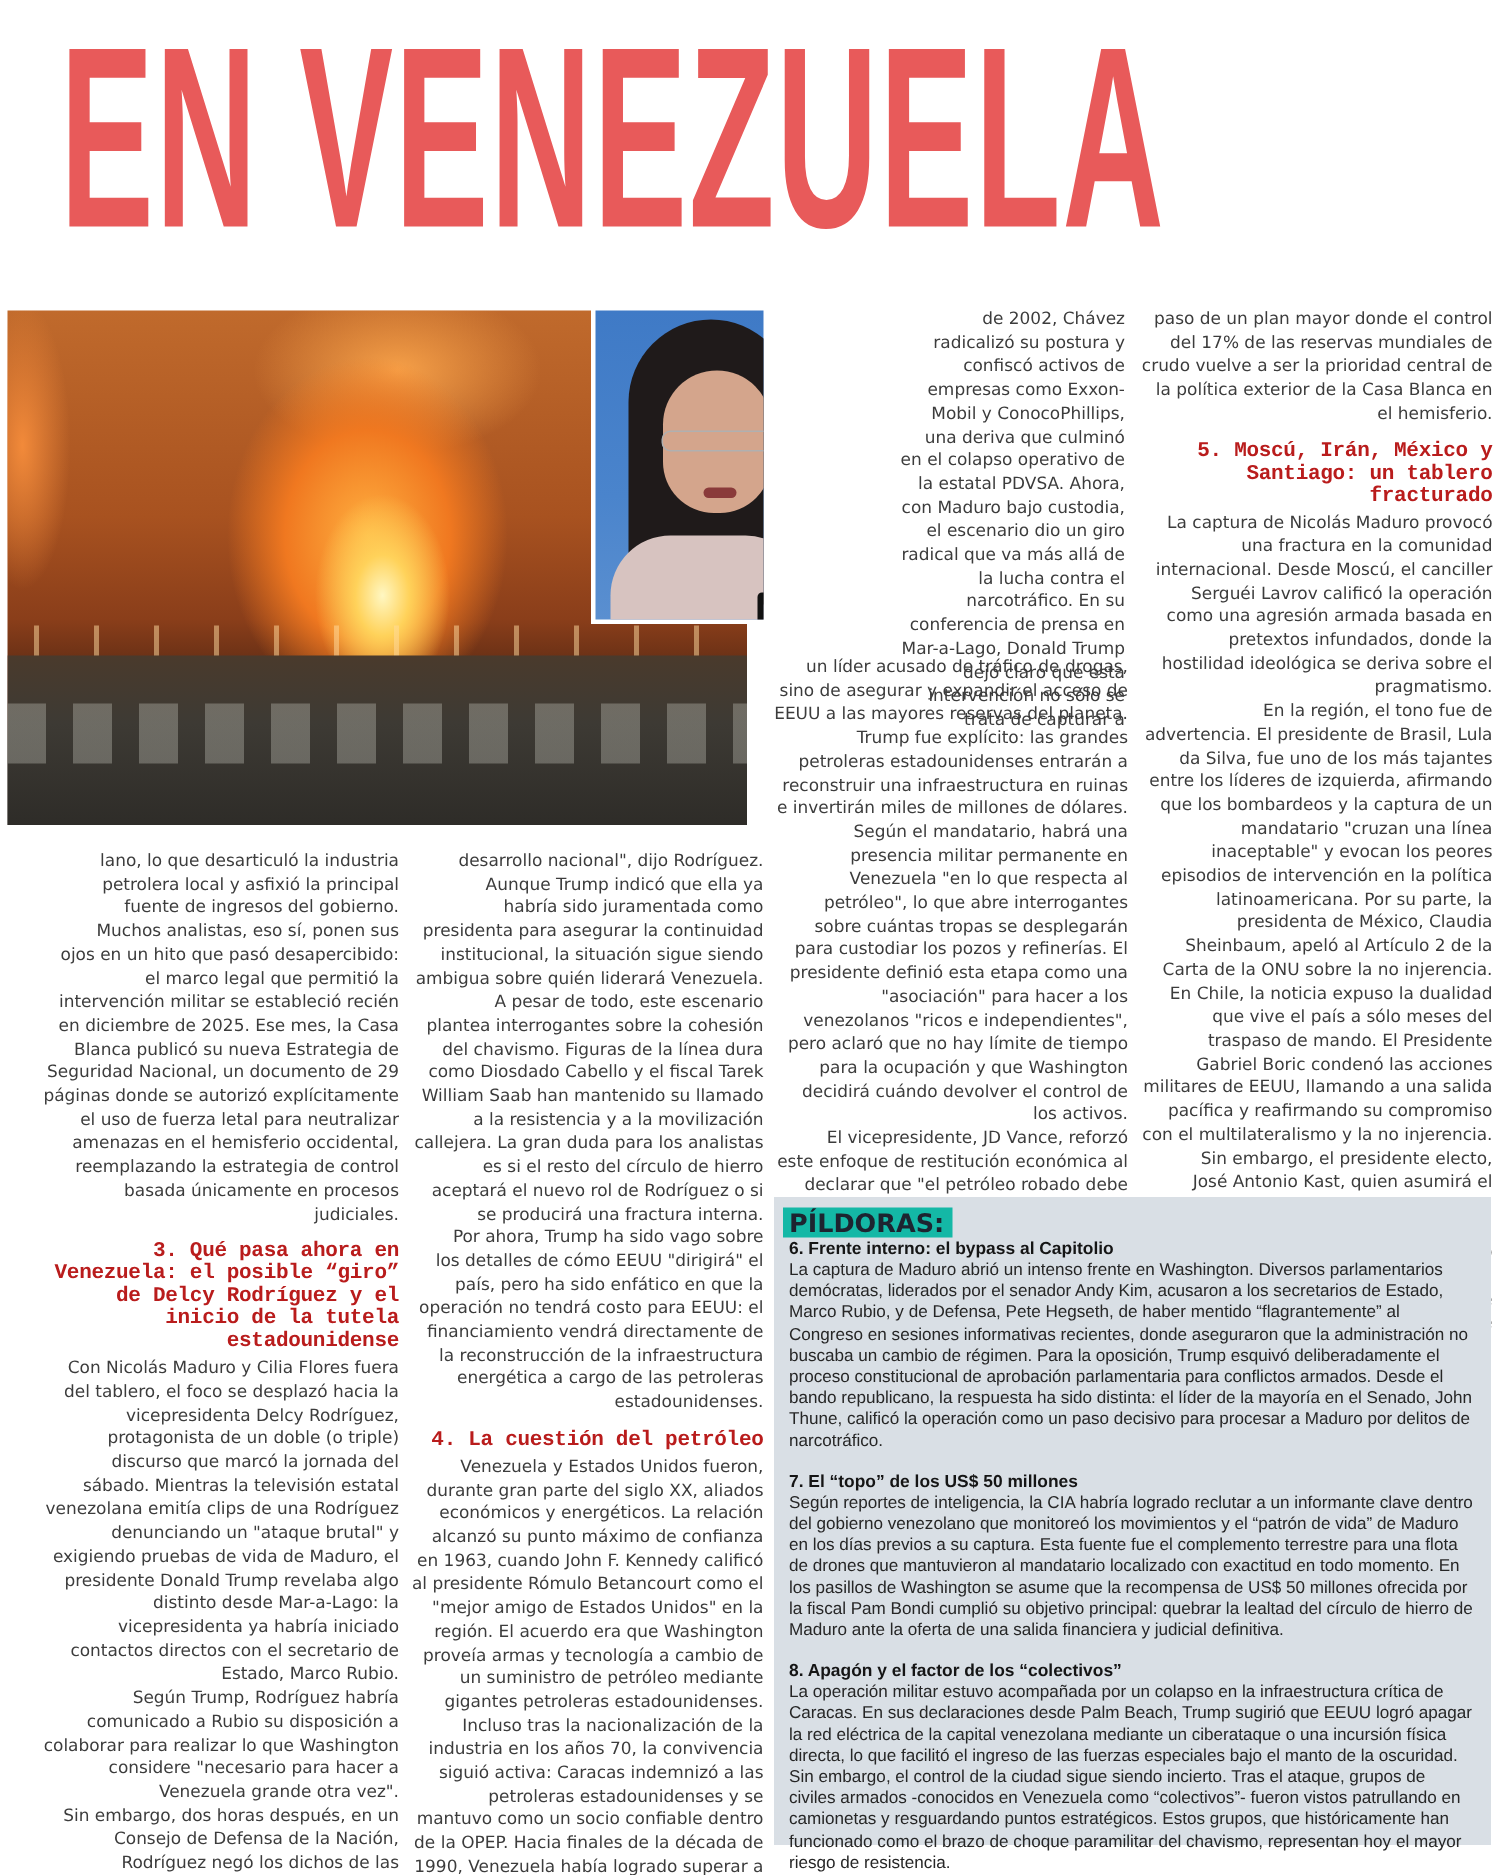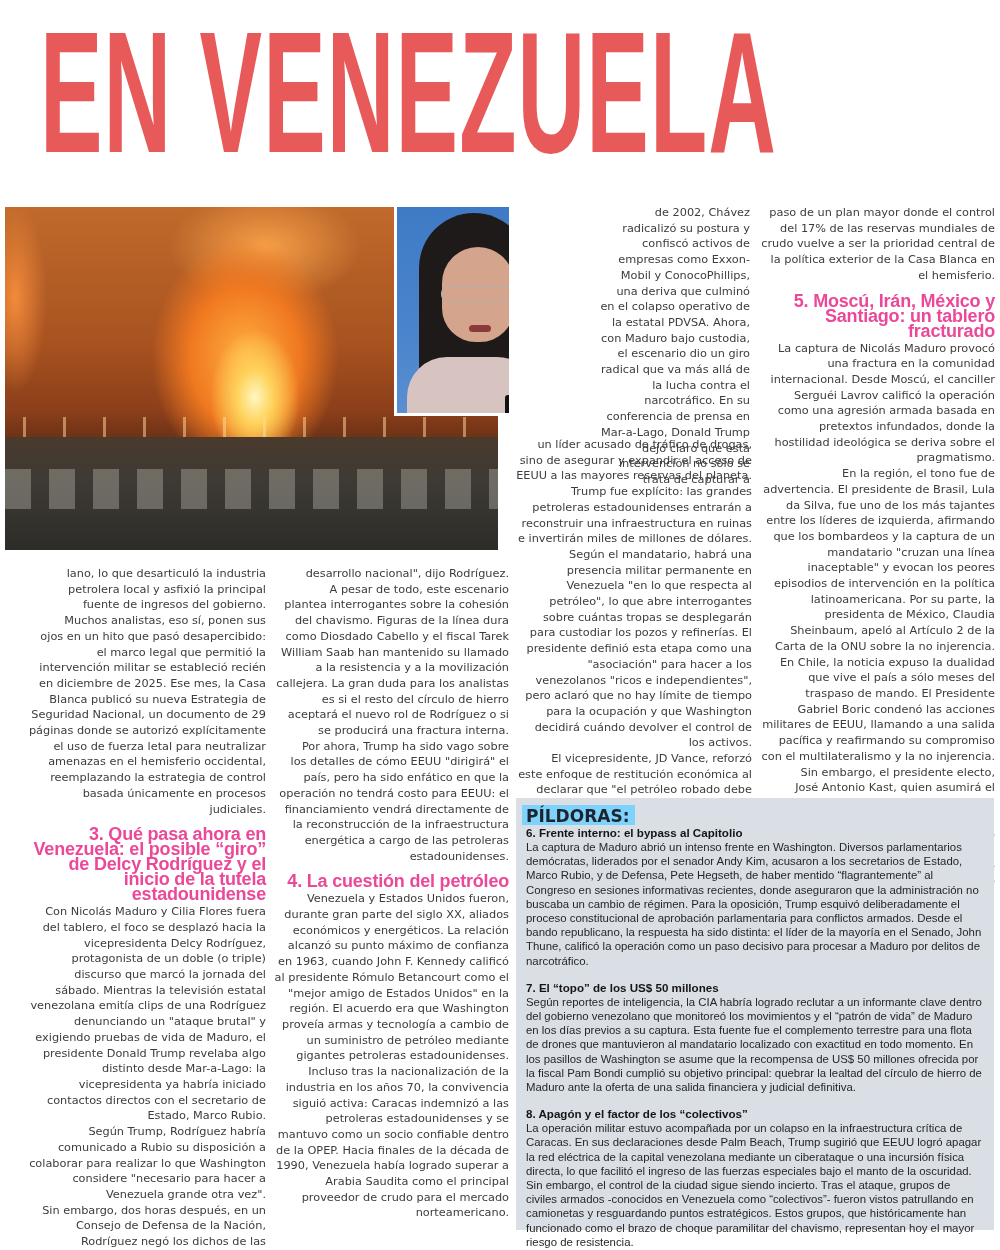--- a/index.html
+++ b/index.html
@@ -36,34 +36,34 @@
   .p-glasses { position: absolute; left: 44px; top: 80px; width: 74px; height: 14px; border: 1px solid #b0b0b0; border-radius: 6px; box-sizing: border-box; }
   .p-mouth { position: absolute; left: 72px; top: 118px; width: 22px; height: 7px; border-radius: 4px; background: #8a3a3a; }
   .p-body { position: absolute; left: 10px; top: 150px; width: 130px; height: 70px; border-radius: 40px 40px 0 0; background: #d7c3c0; }
   .p-mic { position: absolute; left: 108px; top: 188px; width: 8px; height: 22px; background: #111; border-radius: 3px; }
 
   
   .col { position: absolute; font-family: "DejaVu Sans", sans-serif; font-size: 11.3px; line-height: 15.7px;
          color: #3c3c3c; text-align: right; }
   .col p { margin: 0; text-indent: 14px; }
   .col p.noindent { text-indent: 0; }
-  .col h3 { margin: 10px 0 2px 0; font-family: Liberation Sans, sans-serif; font-weight: 700; font-size: 18px;
-            line-height: 15px; color: #ec4899; letter-spacing: -0.2px; }
+  .col h3 { margin: 10px 0 2px 0; font-family: Liberation Mono, monospace; font-weight: 700; font-size: 14px;
+            line-height: 15px; color: #b91c1c; letter-spacing: -0.2px; }
   .col1 { left: 28px; top: 566px; width: 238px; }
   .col2 { left: 273px; top: 566px; width: 236px; }
   .col3a { left: 600px; top: 205px; width: 150px; }
   .col3b { left: 516px; top: 437px; width: 236px; }
   .col4 { left: 761px; top: 205px; width: 234px; }
   .plus { color: #e8962e; font-weight: 700; }
 
   
   .pildoras { position: absolute; left: 516px; top: 798px; width: 478px; height: 432px;
               background: #d9dfe5; box-sizing: border-box; padding: 7px 10px 8px 10px;
               font-family: "Liberation Sans", sans-serif; color: #222; }
-  .pil-title { display: inline-block; background: #7dd3fc; padding: 2px 6px 0 4px; margin-left: -4px;
+  .pil-title { display: inline-block; background: #14b8a6; padding: 2px 6px 0 4px; margin-left: -4px;
                font-family: "DejaVu Sans", sans-serif; font-weight: 700; font-size: 17px; line-height: 18px; color: #1d2430; }
   .pil-item h4 { margin: 0; font-family: "Liberation Sans", sans-serif; font-weight: 700; font-size: 11.6px; line-height: 14px; color: #151515; }
   .pil-item p { margin: 0; font-size: 11.4px; line-height: 14.2px; color: #262626; }
   .pil-item + .pil-item { margin-top: 13px; }
 </style>
 </head>
 <body>
 
 <div class="headline-text">EN VENEZUELA</div>
 
@@ -87,20 +87,21 @@
   <p class="noindent">lano, lo que desarticuló la industria petrolera local y asfixió la principal fuente de ingresos del gobierno.</p>
   <p>Muchos analistas, eso sí, ponen sus ojos en un hito que pasó desapercibido: el marco legal que permitió la intervención militar se estableció recién en diciembre de 2025. Ese mes, la Casa Blanca publicó su nueva Estrategia de Seguridad Nacional, un documento de 29 páginas donde se autorizó explícitamente el uso de fuerza letal para neutralizar amenazas en el hemisferio occidental, reemplazando la estrategia de control basada únicamente en procesos judiciales.</p>
   <h3>3. Qué pasa ahora en Venezuela: el posible “giro” de Delcy Rodríguez y el inicio de la tutela estadounidense</h3>
   <p>Con Nicolás Maduro y Cilia Flores fuera del tablero, el foco se desplazó hacia la vicepresidenta Delcy Rodríguez, protagonista de un doble (o triple) discurso que marcó la jornada del sábado. Mientras la televisión estatal venezolana emitía clips de una Rodríguez denunciando un "ataque brutal" y exigiendo pruebas de vida de Maduro, el presidente Donald Trump revelaba algo distinto desde Mar-a-Lago: la vicepresidenta ya habría iniciado contactos directos con el secretario de Estado, Marco Rubio.</p>
   <p>Según Trump, Rodríguez habría comunicado a Rubio su disposición a colaborar para realizar lo que Washington considere "necesario para hacer a Venezuela grande otra vez".</p>
   <p>Sin embargo, dos horas después, en un Consejo de Defensa de la Nación, Rodríguez negó los dichos de las autoridades norteamericanas, y dijo que la intervención de EEUU es ilegal. Incluso, exigió el retorno de Nicolás Maduro a suelo venezolano. "Nosotros estamos listos para defender a Venezuela, nosotros estamos listos para defender nuestros recursos naturales que deben ser para el</p>
 </div>
 
 <div class="col col2">
   <p class="noindent">desarrollo nacional", dijo Rodríguez.</p>
+  <p>Aunque Trump indicó que ella ya habría sido juramentada como presidenta para asegurar la continuidad institucional, la situación sigue siendo ambigua sobre quién liderará Venezuela.</p>
   <p>A pesar de todo, este escenario plantea interrogantes sobre la cohesión del chavismo. Figuras de la línea dura como Diosdado Cabello y el fiscal Tarek William Saab han mantenido su llamado a la resistencia y a la movilización callejera. La gran duda para los analistas es si el resto del círculo de hierro aceptará el nuevo rol de Rodríguez o si se producirá una fractura interna.</p>
   <p>Por ahora, Trump ha sido vago sobre los detalles de cómo EEUU "dirigirá" el país, pero ha sido enfático en que la operación no tendrá costo para EEUU: el financiamiento vendrá directamente de la reconstrucción de la infraestructura energética a cargo de las petroleras estadounidenses.</p>
   <h3>4. La cuestión del petróleo</h3>
   <p>Venezuela y Estados Unidos fueron, durante gran parte del siglo XX, aliados económicos y energéticos. La relación alcanzó su punto máximo de confianza en 1963, cuando John F. Kennedy calificó al presidente Rómulo Betancourt como el "mejor amigo de Estados Unidos" en la región. El acuerdo era que Washington proveía armas y tecnología a cambio de un suministro de petróleo mediante gigantes petroleras estadounidenses. Incluso tras la nacionalización de la industria en los años 70, la convivencia siguió activa: Caracas indemnizó a las petroleras estadounidenses y se mantuvo como un socio confiable dentro de la OPEP. Hacia finales de la década de 1990, Venezuela había logrado superar a Arabia Saudita como el principal proveedor de crudo para el mercado norteamericano.</p>
 
 </div>
 
 <div class="col col3a">
   <p class="noindent">de 2002, Chávez radicalizó su postura y confiscó activos de empresas como Exxon-Mobil y ConocoPhillips, una deriva que culminó en el colapso operativo de la estatal PDVSA. Ahora, con Maduro bajo custodia, el escenario dio un giro radical que va más allá de la lucha contra el narcotráfico. En su conferencia de prensa en Mar-a-Lago, Donald Trump dejó claro que esta intervención no sólo se trata de capturar a</p>
 </div>

